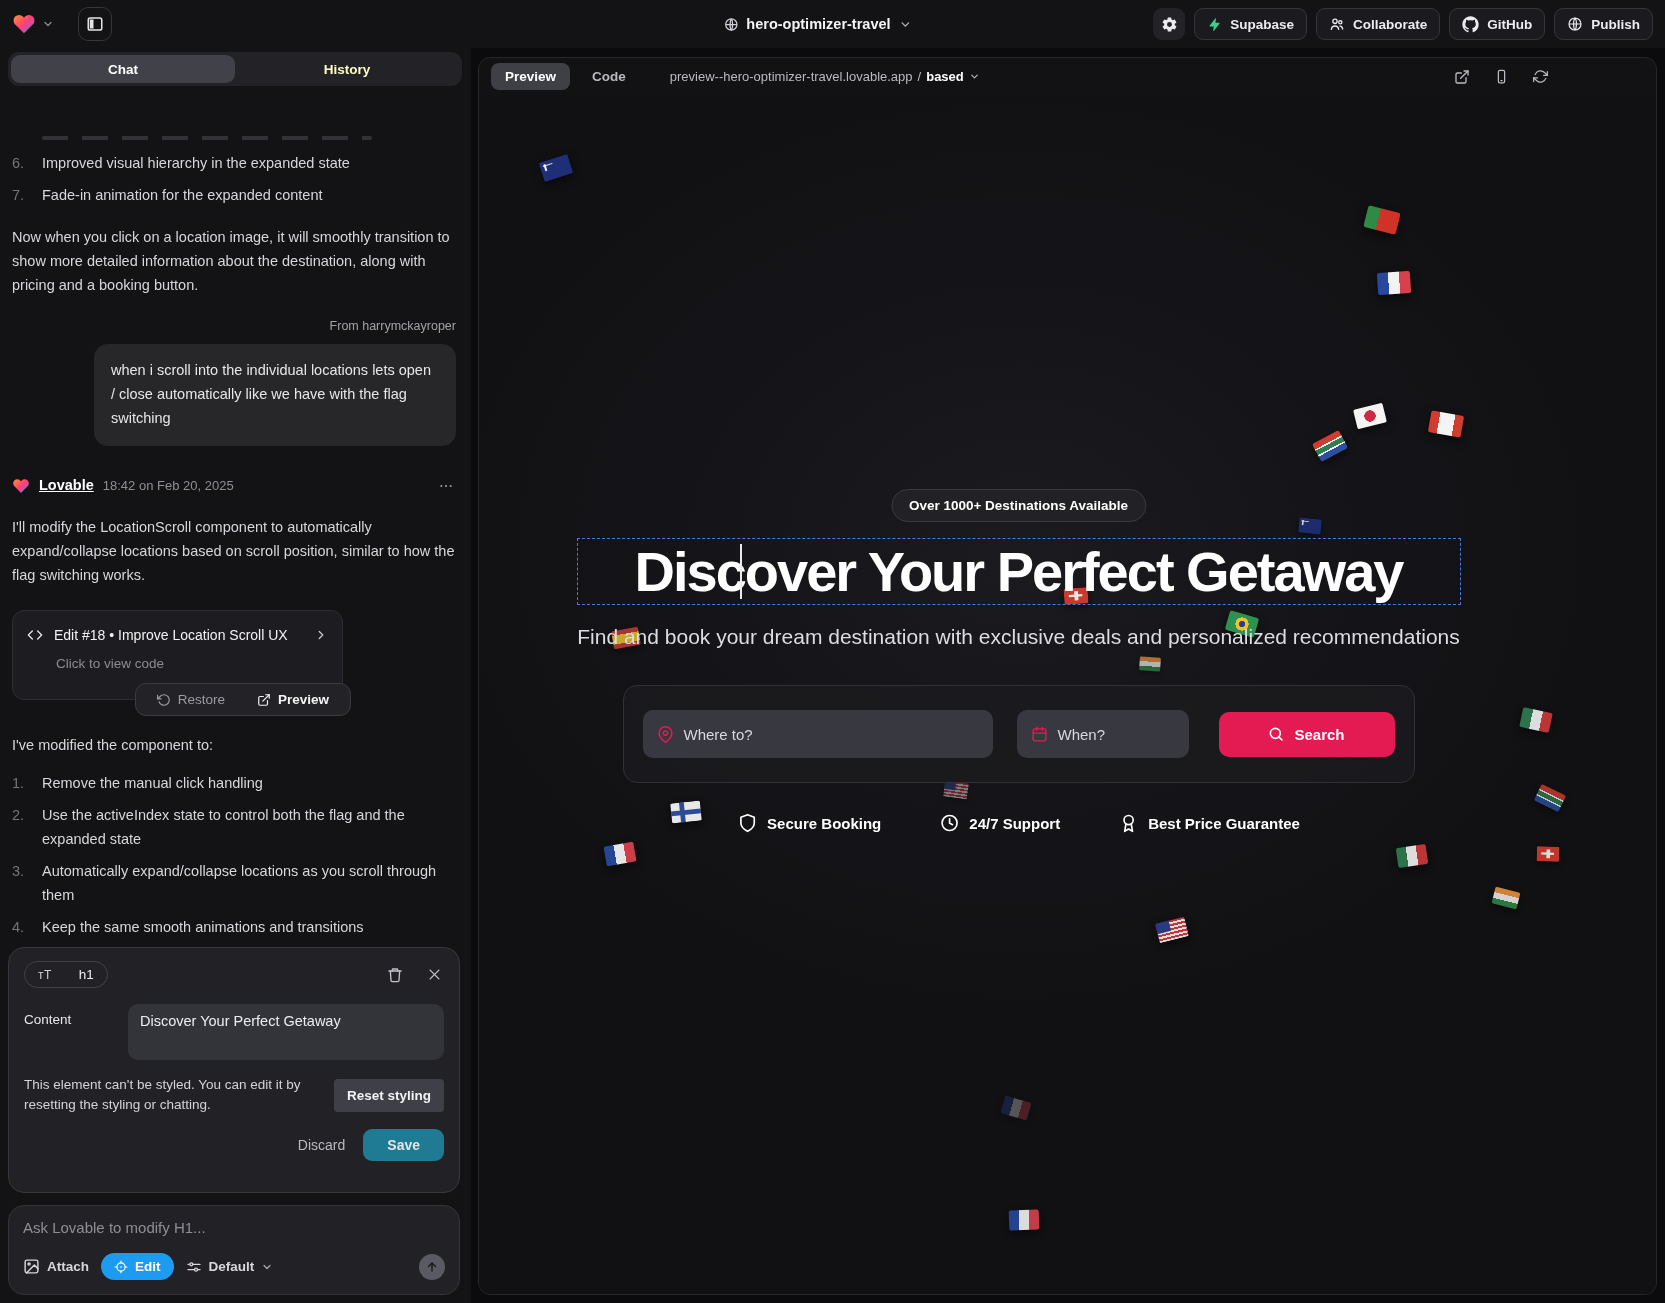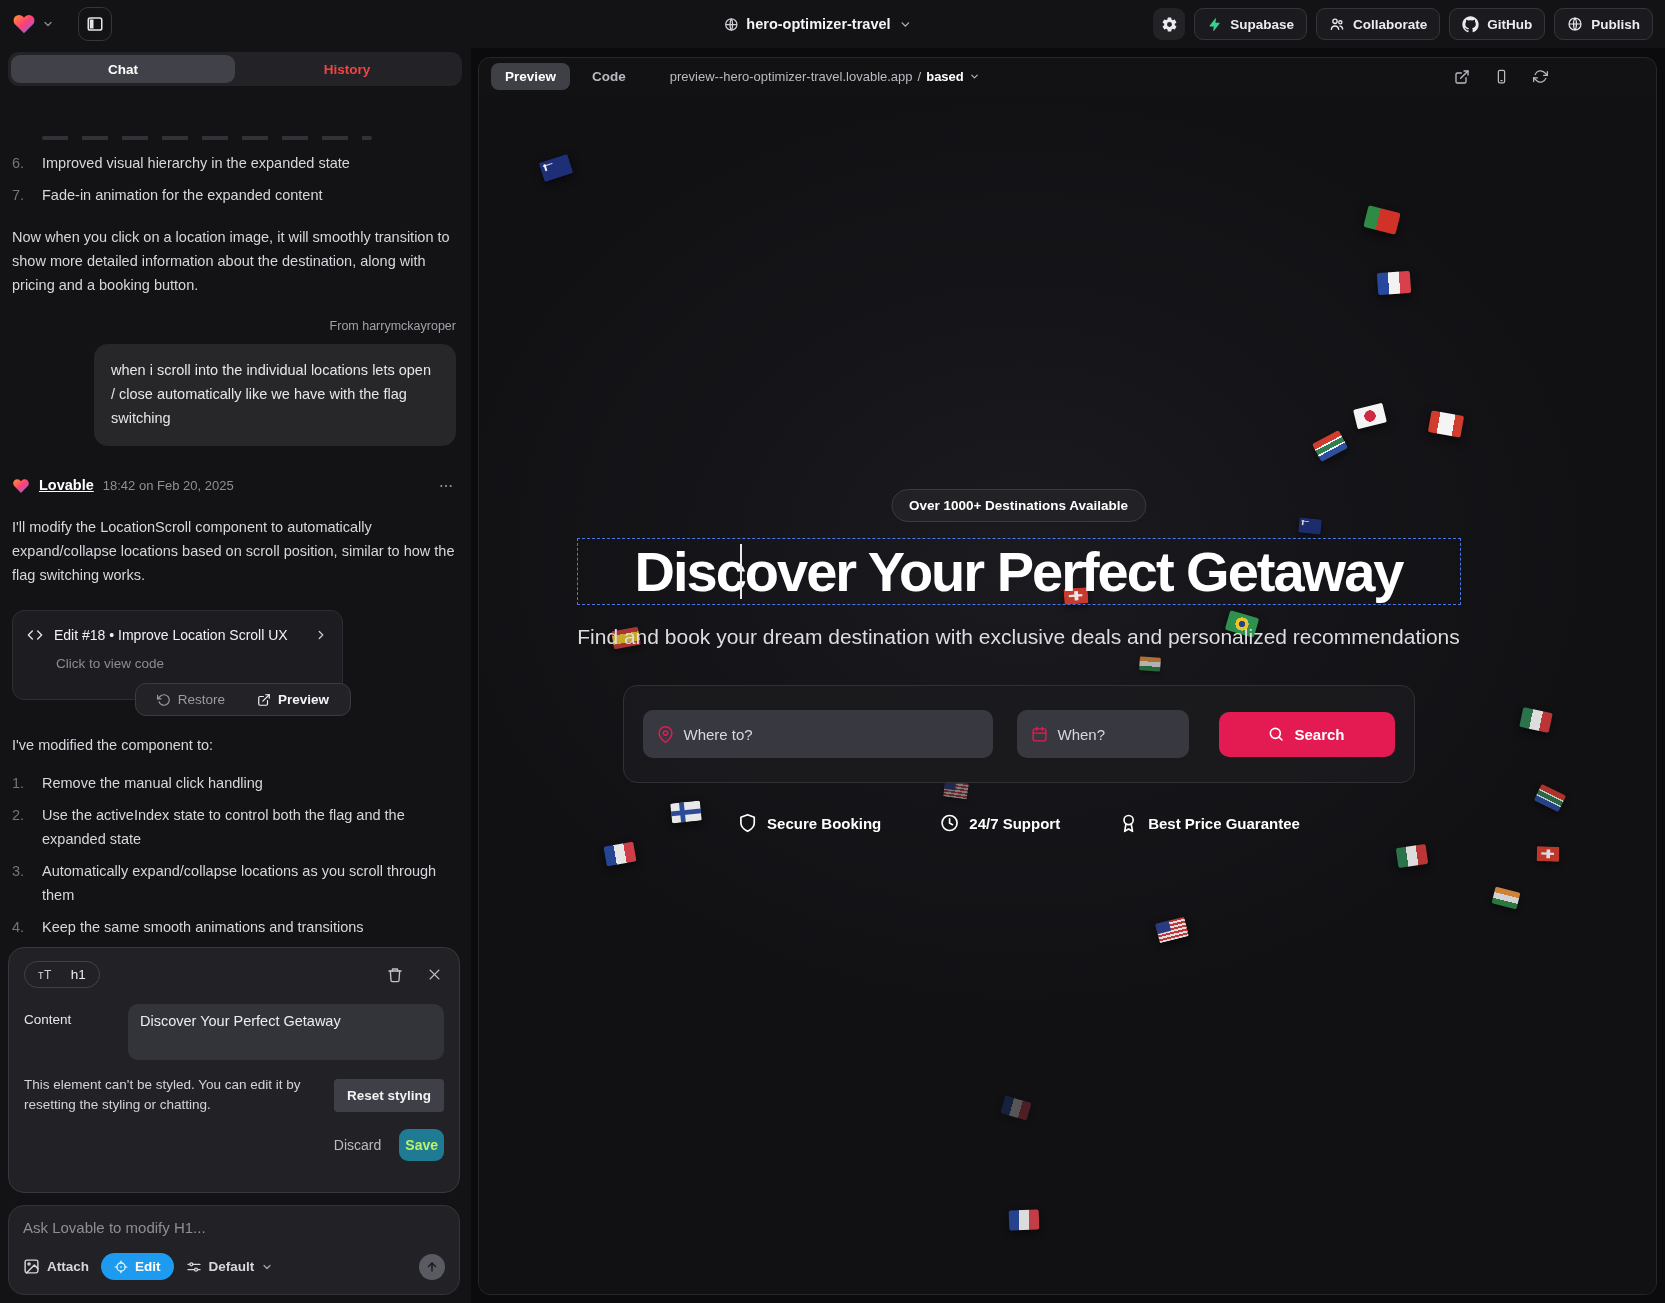--- a/index.html
+++ b/index.html
@@ -20,21 +20,21 @@
   .panel-btn{margin-left:18px;width:34px;height:34px;border:1px solid #35353b;background:transparent;border-radius:10px;display:flex;align-items:center;justify-content:center;color:#e4e4e9;}
   .hdr-center{position:absolute;left:50%;transform:translateX(-58%);display:flex;align-items:center;gap:8px;font-size:14.5px;font-weight:700;color:#f4f4f6;cursor:pointer;}
   .hdr-center .chev{color:#b6b6be;}
   .hdr-right{margin-left:auto;display:flex;align-items:center;gap:9px;}
   .hdr-btn{height:32px;border:1px solid #35353b;background:#1b1b1f;color:#ececf0;border-radius:9px;padding:0 12px;display:flex;align-items:center;gap:8px;font-size:13.5px;font-weight:600;}
   .gear-btn{width:32px;padding:0;justify-content:center;background:#232327;border:none;}
 
   
   .sidebar{position:absolute;top:48px;left:0;width:470px;bottom:0;}
   .tabs{margin:4px 8px 0 8px;display:flex;background:#232327;border-radius:11px;padding:3px;}
-  .tab{flex:1;height:28px;border:none;background:transparent;border-radius:9px;color:#ef4444;font-size:13.5px;font-weight:600;display:flex;align-items:center;justify-content:center;}
+  .tab{flex:1;height:28px;border:none;background:transparent;border-radius:9px;color:#fef9c3;font-size:13.5px;font-weight:600;display:flex;align-items:center;justify-content:center;}
   .tab.active{background:#414149;color:#ffffff;}
 
   .chat-scroll{position:absolute;top:86px;left:0;right:0;height:813px;padding:0 14px 0 12px;overflow:hidden;font-size:14.5px;line-height:1.65;color:#d6d6dc;}
   .clip-line{height:4px;margin:2px 0 12px 30px;width:330px;opacity:.55;border-radius:2px;
     background:repeating-linear-gradient(90deg,#4a4a52 0 26px,transparent 26px 40px);}
   .num-list{margin:0;padding:0;list-style:none;}
   .num-list li{display:flex;margin-bottom:8px;}
   .num-list .num{color:#74747c;min-width:30px;flex:0 0 30px;}
   .chat-p{margin:18px 0 0 0;}
   .from-label{margin-top:18px;text-align:right;font-size:12.5px;color:#a0a0a8;}
@@ -47,33 +47,33 @@
   .edit-card .row1{display:flex;align-items:center;gap:11px;font-size:14px;color:#f2f2f5;font-weight:500;}
   .edit-card .chev-r{margin-left:auto;color:#c6c6ce;}
   .edit-card .row2{margin:6px 0 0 29px;font-size:13.5px;color:#8b8b93;}
   .rp-pill{position:absolute;right:-9px;bottom:-17px;display:flex;align-items:center;gap:20px;background:#232327;border:1px solid #3a3a41;border-radius:11px;padding:7px 15px;font-size:13.5px;}
   .rp-pill .restore{display:flex;align-items:center;gap:7px;color:#9b9ba3;background:none;border:none;font-size:13.5px;}
   .rp-pill .preview{display:flex;align-items:center;gap:7px;color:#f4f4f6;background:none;border:none;font-size:13.5px;font-weight:600;}
 
   
   .editor-panel{position:absolute;left:8px;width:452px;top:899px;height:246px;background:#222226;border:1px solid #37373d;border-radius:16px;padding:13px 15px;}
   .ep-head{display:flex;align-items:center;}
-  .tag-pill{display:flex;align-items:center;gap:19px;border:1px solid #41414a;border-radius:999px;padding:5px 13px;font-size:13.5px;color:#ececf0;background:transparent;}
+  .tag-pill{display:flex;align-items:center;gap:27px;border:1px solid #41414a;border-radius:999px;padding:5px 13px;font-size:13.5px;color:#ececf0;background:transparent;}
   .tag-pill .tt{font-size:12px;color:#cfcfd6;letter-spacing:.5px;}
   .ep-icons{margin-left:auto;display:flex;align-items:center;gap:20px;color:#c2c2ca;}
   .ep-icons button{background:none;border:none;color:inherit;padding:2px;}
   .ep-content{display:flex;margin-top:16px;}
   .ep-content label{width:104px;flex:0 0 104px;font-size:13.5px;color:#e6e6ea;padding-top:8px;}
   .ep-content textarea{flex:1;height:56px;background:#33333a;border:none;border-radius:10px;padding:9px 12px;font-size:14.5px;color:#ececf0;resize:none;font-family:inherit;outline:none;}
   .ep-note{display:flex;align-items:center;gap:12px;margin-top:15px;}
   .ep-note .note{font-size:13.5px;line-height:1.5;color:#d2d2d8;flex:1;}
   .reset-btn{background:#3f3f47;border:none;color:#f2f2f5;font-size:13.5px;font-weight:600;border-radius:4px;padding:9px 13px;white-space:nowrap;}
   .ep-actions{display:flex;justify-content:flex-end;align-items:center;gap:8px;margin-top:13px;}
   .discard-btn{background:none;border:none;color:#b9b9c1;font-size:14px;padding:8px 10px;}
-  .save-btn{background:#1e7b93;border:none;color:#bef264;font-size:14px;font-weight:600;border-radius:9px;padding:8px 6px;}
+  .save-btn{background:#1e7b93;border:none;color:#e5e5e5;font-size:14px;font-weight:600;border-radius:9px;padding:8px 24px;}
 
   
   .composer{position:absolute;left:8px;width:452px;top:1157px;height:90px;background:#222226;border:1px solid #33333a;border-radius:16px;padding:13px 14px;}
   .composer-ph{font-size:15px;color:#8e8e96;}
   .composer-row{display:flex;align-items:center;gap:12px;margin-top:17px;}
   .chip{display:flex;align-items:center;gap:7px;background:none;border:none;color:#d6d6dc;font-size:13.5px;font-weight:600;padding:0;}
   .edit-chip{background:#1d9bf0;color:#fff;border-radius:999px;padding:6px 13px;}
   .chip .chev{color:#a6a6ae;}
   .send-btn{margin-left:auto;width:26px;height:26px;border-radius:50%;border:none;background:#5a5a63;color:#1c1c1f;display:flex;align-items:center;justify-content:center;}
 

